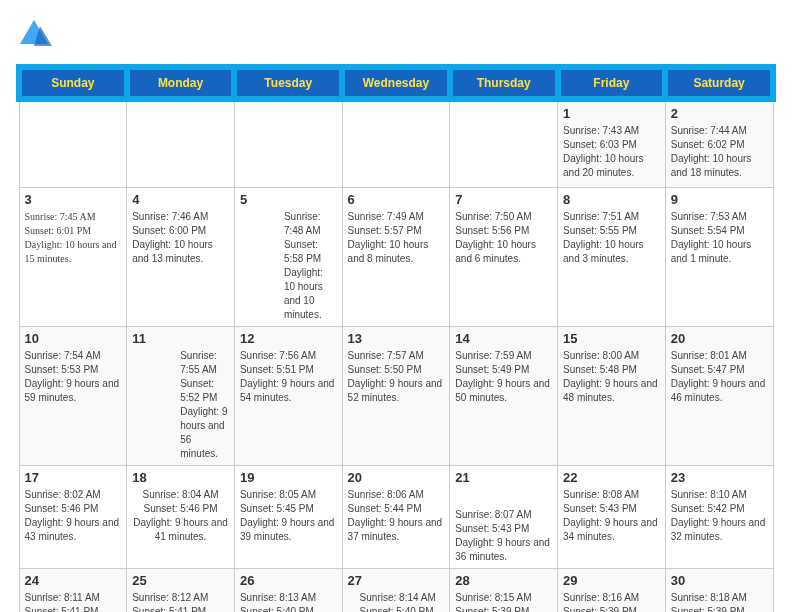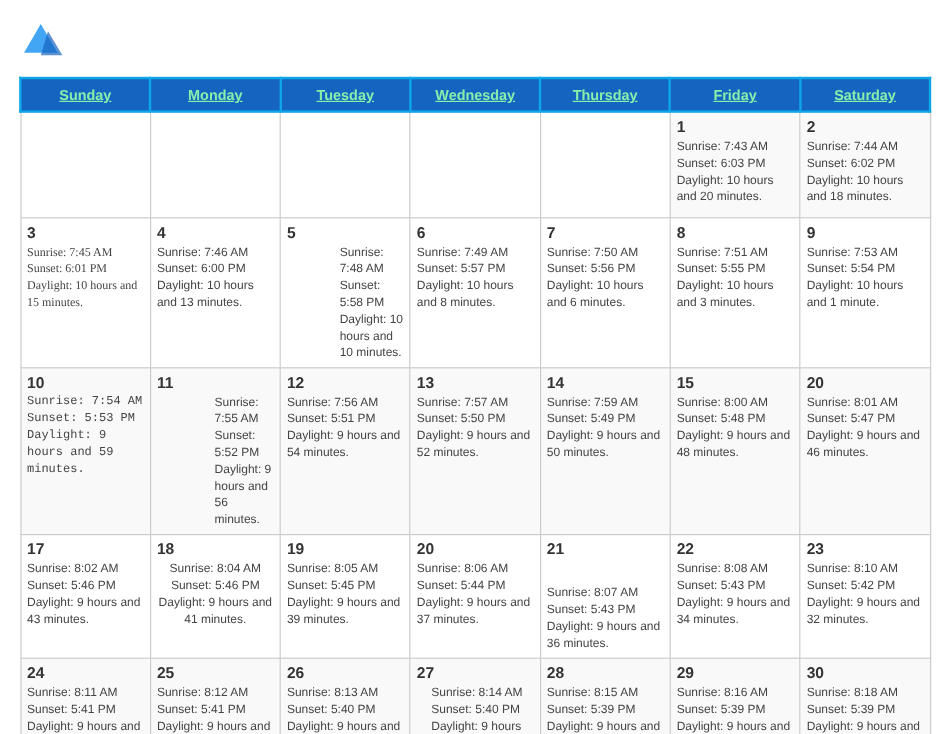--- a/index.html
+++ b/index.html
@@ -46,27 +46,26 @@
       font-size: 15px;
       color: #555;
     }
     table {
       width: 100%;
       border-collapse: collapse;
       table-layout: fixed;
     }
     thead tr th {
       background: #1565C0;
-      color: #86efac;
+      color: #fde047;
       padding: 6px 4px;
       font-size: 12px;
       font-weight: bold;
-      border: 2px solid #0ea5e9;
+      border: 6px solid #0ea5e9;
       text-align: center;
-      text-decoration: underline;
     }
     tbody tr td {
       border: 1px solid #ccc;
       vertical-align: top;
       padding: 4px 5px;
       font-size: 10px;
       color: #333;
       min-height: 80px;
       height: 88px;
       background: #fff;
@@ -182,21 +181,21 @@
         <td>
           <span class="day-number">9</span>
           <div class="cell-text" style="white-space: pre-line;">Sunrise: 7:53 AM
 Sunset: 5:54 PM
 Daylight: 10 hours and 1 minute.</div>
         </td>
       </tr>
       <tr>
         <td>
           <span class="day-number">10</span>
-          <div class="cell-text" style="white-space: pre-line; font-family: Liberation Mono, monospace;">Sunrise: 7:54 AM
+          <div class="cell-text" style="white-space: pre-line;">Sunrise: 7:54 AM
 Sunset: 5:53 PM
 Daylight: 9 hours and 59 minutes.</div>
         </td>
         <td>
           <span class="day-number">11</span>
           <div class="cell-text" style="white-space: pre-line; margin-left: 48px;">Sunrise: 7:55 AM
 Sunset: 5:52 PM
 Daylight: 9 hours and 56 minutes.</div>
         </td>
         <td>

